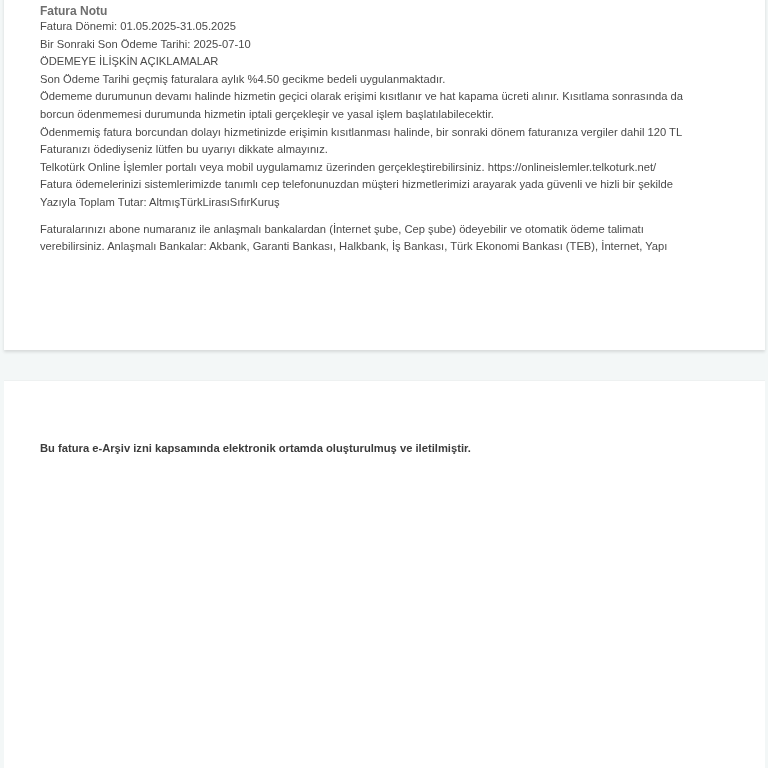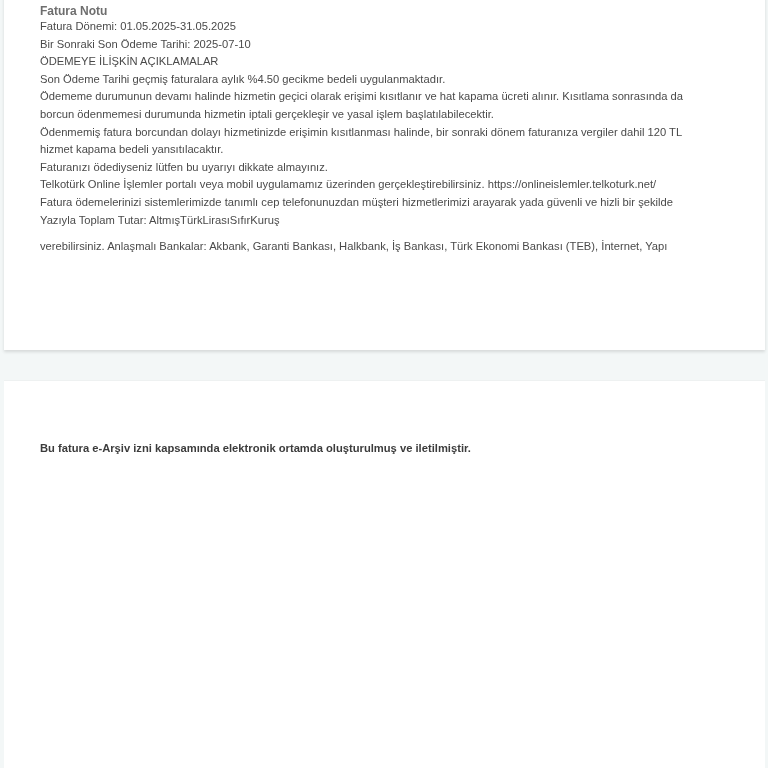--- a/index.html
+++ b/index.html
@@ -65,26 +65,26 @@
   <div class="page page-1">
     <div class="content">
       <div class="note-title">Fatura Notu</div>
       <div class="line">Fatura Dönemi: 01.05.2025-31.05.2025</div>
       <div class="line">Bir Sonraki Son Ödeme Tarihi: 2025-07-10</div>
       <div class="line">ÖDEMEYE İLİŞKİN AÇIKLAMALAR</div>
       <div class="line">Son Ödeme Tarihi geçmiş faturalara aylık %4.50 gecikme bedeli uygulanmaktadır.</div>
       <div class="line">Ödememe durumunun devamı halinde hizmetin geçici olarak erişimi kısıtlanır ve hat kapama ücreti alınır. Kısıtlama sonrasında da</div>
       <div class="line">borcun ödenmemesi durumunda hizmetin iptali gerçekleşir ve yasal işlem başlatılabilecektir.</div>
       <div class="line">Ödenmemiş fatura borcundan dolayı hizmetinizde erişimin kısıtlanması halinde, bir sonraki dönem faturanıza vergiler dahil 120 TL</div>
-      <div class="line">hizmet kapama bedeli yansıtılacaktır.</div>
       <div class="line">Faturanızı ödediyseniz lütfen bu uyarıyı dikkate almayınız.</div>
       <div class="line">Telkotürk Online İşlemler portalı veya mobil uygulamamız üzerinden gerçekleştirebilirsiniz. https://onlineislemler.telkoturk.net/</div>
       <div class="line">Fatura ödemelerinizi sistemlerimizde tanımlı cep telefonunuzdan müşteri hizmetlerimizi arayarak yada güvenli ve hizli bir şekilde</div>
       <div class="line">Yazıyla Toplam Tutar: AltmışTürkLirasıSıfırKuruş</div>
       <div class="spacer"></div>
+      <div class="line">Faturalarınızı abone numaranız ile anlaşmalı bankalardan (İnternet şube, Cep şube) ödeyebilir ve otomatik ödeme talimatı</div>
       <div class="line">verebilirsiniz. Anlaşmalı Bankalar: Akbank, Garanti Bankası, Halkbank, İş Bankası, Türk Ekonomi Bankası (TEB), İnternet, Yapı</div>
     </div>
   </div>
 
   <div class="page page-2">
     <div class="content">
       <div class="line bold-line">Bu fatura e-Arşiv izni kapsamında elektronik ortamda oluşturulmuş ve iletilmiştir.</div>
     </div>
   </div>
 

